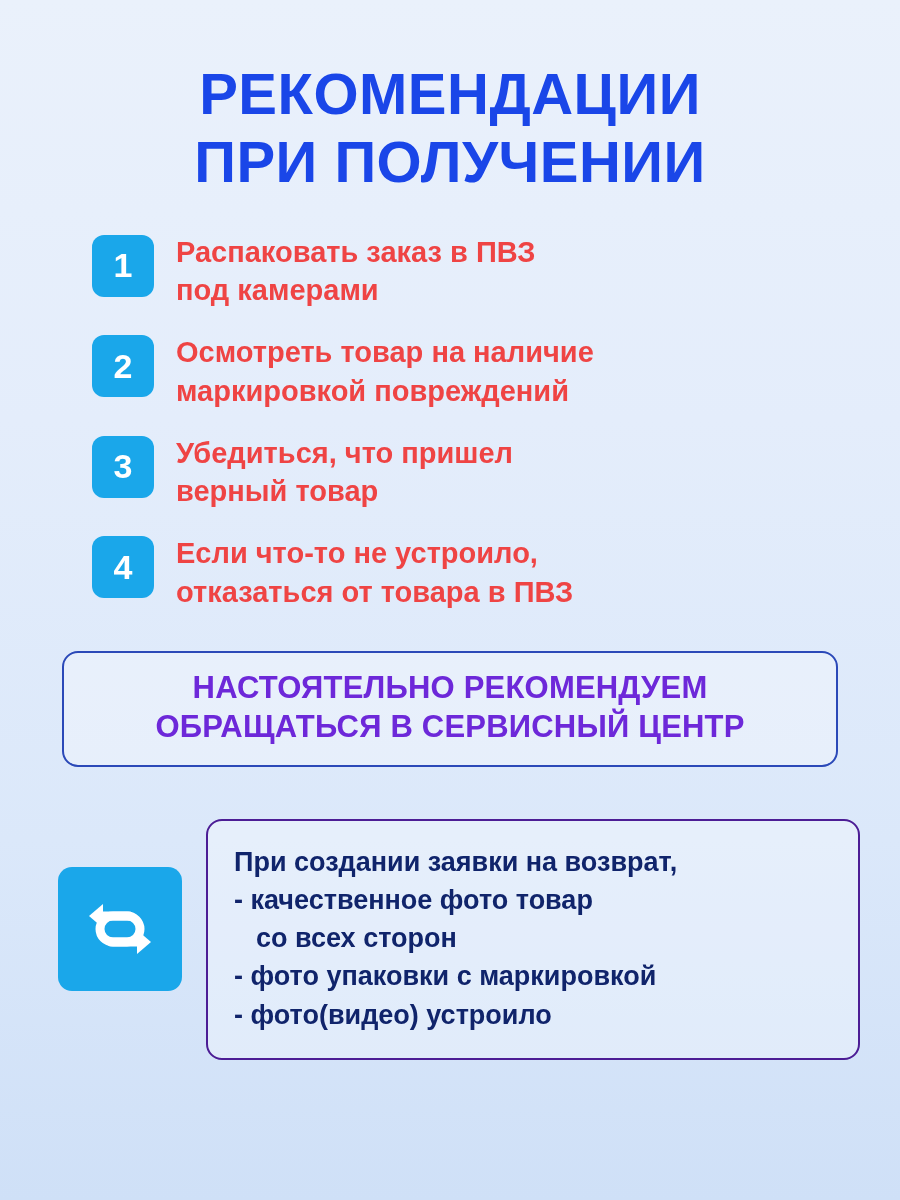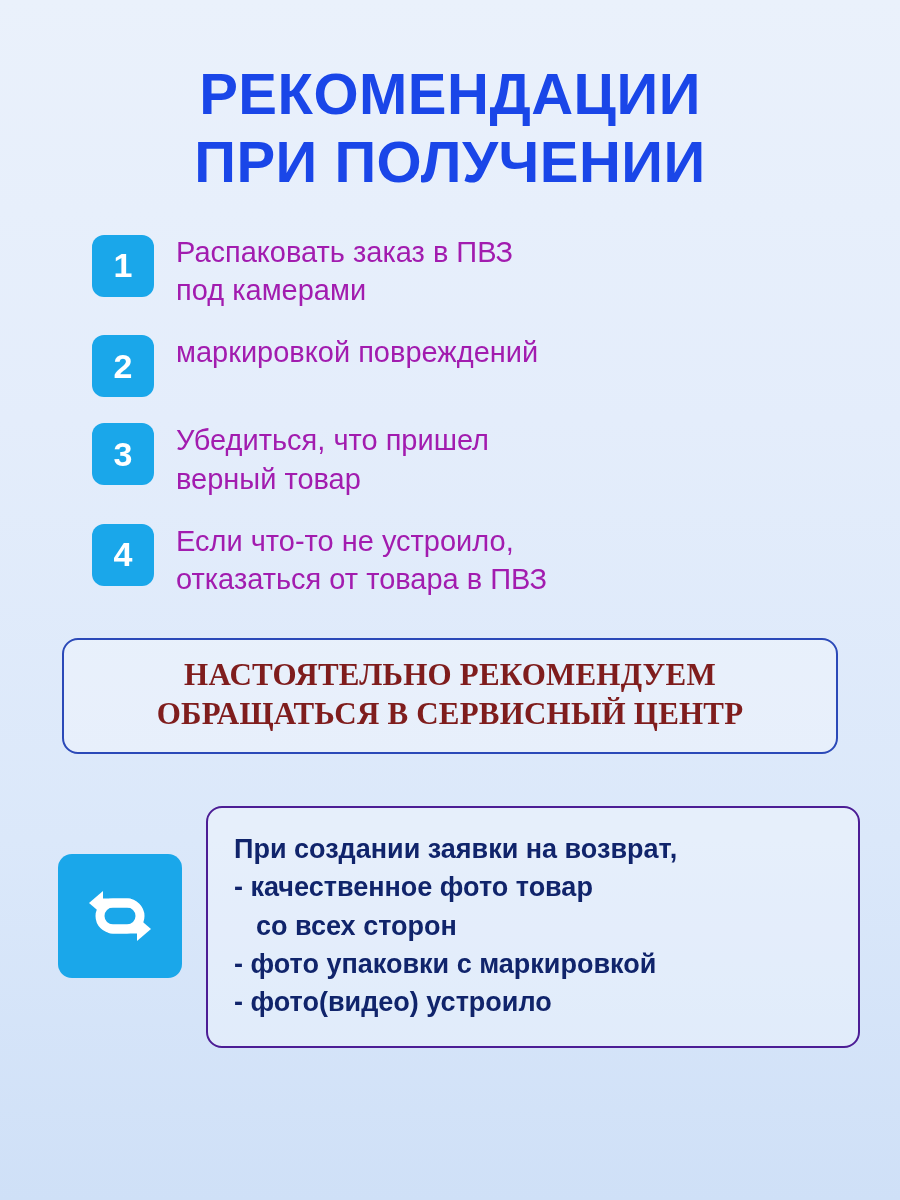--- a/index.html
+++ b/index.html
@@ -56,50 +56,49 @@
     color: #ffffff;
     font-size: 34px;
     font-weight: bold;
     display: flex;
     align-items: center;
     justify-content: center;
     margin-right: 22px;
     margin-top: 4px;
   }
   .step-text {
-    color: #a21caf;
+    color: #ef4444;
     font-size: 29px;
-    font-weight: normal;
+    font-weight: bold;
     line-height: 1.32;
     padding-top: 2px;
   }
   .step-text .l {
     display: block;
     white-space: nowrap;
   }
 
   
   .banner {
     margin: 40px 22px 0 22px;
     border: 2px solid #2b49b8;
     border-radius: 16px;
     background: rgba(255,255,255,0.30);
     padding: 16px 10px 18px 10px;
     text-align: center;
   }
   .banner .l {
     display: block;
-    color: #7f1d1d;
+    color: #6d28d9;
     font-weight: bold;
     font-size: 31px;
     line-height: 1.25;
     letter-spacing: 0.2px;
     white-space: nowrap;
     text-transform: uppercase;
-    font-family: Liberation Serif, serif;
   }
 
   
   .bottom {
     display: flex;
     align-items: flex-start;
     margin-top: 52px;
     padding-left: 18px;
   }
   .return-icon {
@@ -149,20 +148,21 @@
       <div class="step-num">1</div>
       <div class="step-text">
         <span class="l">Распаковать заказ в ПВЗ</span>
         <span class="l">под камерами</span>
       </div>
     </div>
 
     <div class="step">
       <div class="step-num">2</div>
       <div class="step-text">
+        <span class="l">Осмотреть товар на наличие</span>
         <span class="l">маркировкой повреждений</span>
       </div>
     </div>
 
     <div class="step">
       <div class="step-num">3</div>
       <div class="step-text">
         <span class="l">Убедиться, что пришел</span>
         <span class="l">верный товар</span>
       </div>

